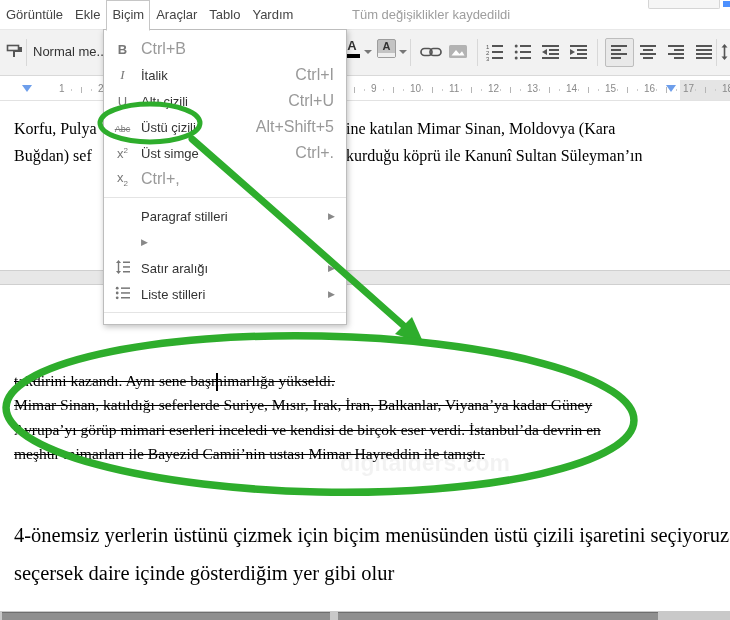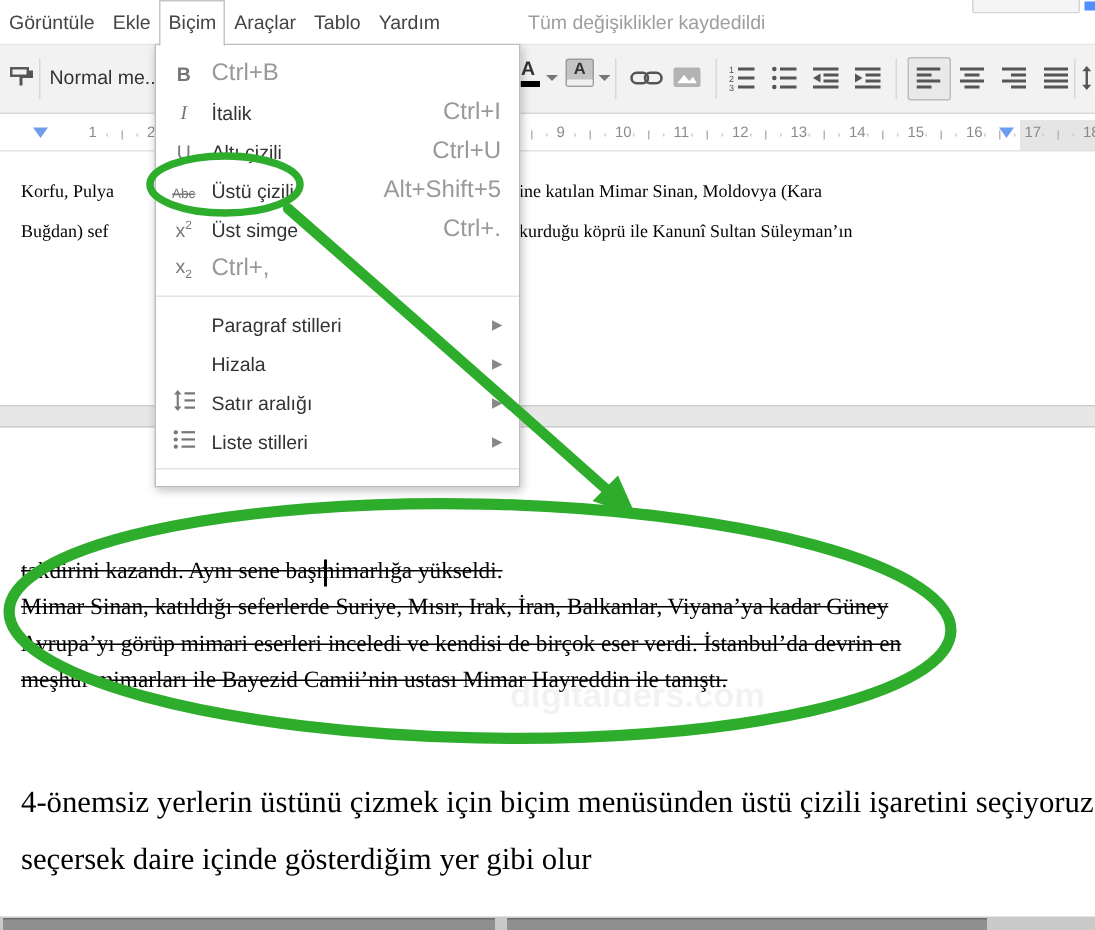--- a/index.html
+++ b/index.html
@@ -28,21 +28,21 @@
   .abox svg{margin:5px;}
   .icon18{top:13px;}
   
   .ruler{position:absolute;top:80px;left:0;right:0;height:20px;background:#fff;border-bottom:1px solid #e2e2e2;z-index:4;}
   .rnum{position:absolute;top:3px;font-size:10px;color:#8a8a8a;}
   .rtick{position:absolute;top:7px;width:1px;height:6px;background:#b5b5b5;}
   .rdot{position:absolute;top:9px;width:1px;height:2px;background:#cccccc;}
   .rgray{position:absolute;top:0;left:680px;right:0;height:20px;background:#e5e5e5;}
   .rmarker{position:absolute;top:5px;width:0;height:0;border-left:5px solid transparent;border-right:5px solid transparent;border-top:7px solid #6d9eeb;}
   
-  .doc-line{position:absolute;font-family:"Liberation Serif",serif;font-size:12px;color:#000;white-space:nowrap;z-index:2;}
+  .doc-line{position:absolute;font-family:"Liberation Serif",serif;font-size:16px;color:#000;white-space:nowrap;z-index:2;}
   .strike{text-decoration:line-through;font-size:15.5px;}
   .note{font-size:20.5px;}
   .pagebreak{position:absolute;left:0;right:0;top:270px;height:13px;background:#e7e7e7;
              border-top:1px solid #cfcfcf;border-bottom:1px solid #cfcfcf;z-index:1;}
   .cursor{position:absolute;left:216px;top:373px;width:1.5px;height:18px;background:#000;z-index:3;}
   .watermark{position:absolute;left:340px;top:450px;font-size:23px;font-weight:bold;color:rgba(0,0,0,0.05);z-index:1;}
   
   .menu{position:absolute;left:103px;top:29px;width:242px;background:#fff;border:1px solid #bdbdbd;
         box-shadow:1px 2px 6px rgba(0,0,0,.25);z-index:20;padding:6px 0;}
   .menu-row{height:26px;display:flex;align-items:center;font-size:13px;color:#333;cursor:pointer;}
@@ -250,21 +250,20 @@
         <span class="shortcut">Ctrl+,</span>
       </div>
       <div class="menu-sep"></div>
       <div class="menu-row">
         <span class="icon-col"></span>
         <span class="mlabel">Paragraf stilleri</span>
         <span class="subarrow">▶</span>
       </div>
       <div class="menu-row">
         <span class="icon-col"></span>
-        <span class="mlabel">Hizala</span>
         <span class="subarrow">▶</span>
       </div>
       <div class="menu-row">
         <span class="icon-col"><svg width="16" height="16" viewBox="0 0 16 16">
             <path d="M3.5 1L1 4h5z" fill="#777"></path>
             <rect x="2.8" y="3" width="1.4" height="10" fill="#777"></rect>
             <path d="M3.5 15L1 12h5z" fill="#777"></path>
             <rect x="8" y="2.5" width="7" height="1.5" fill="#777"></rect>
             <rect x="8" y="7.2" width="7" height="1.5" fill="#777"></rect>
             <rect x="8" y="12" width="7" height="1.5" fill="#777"></rect>

